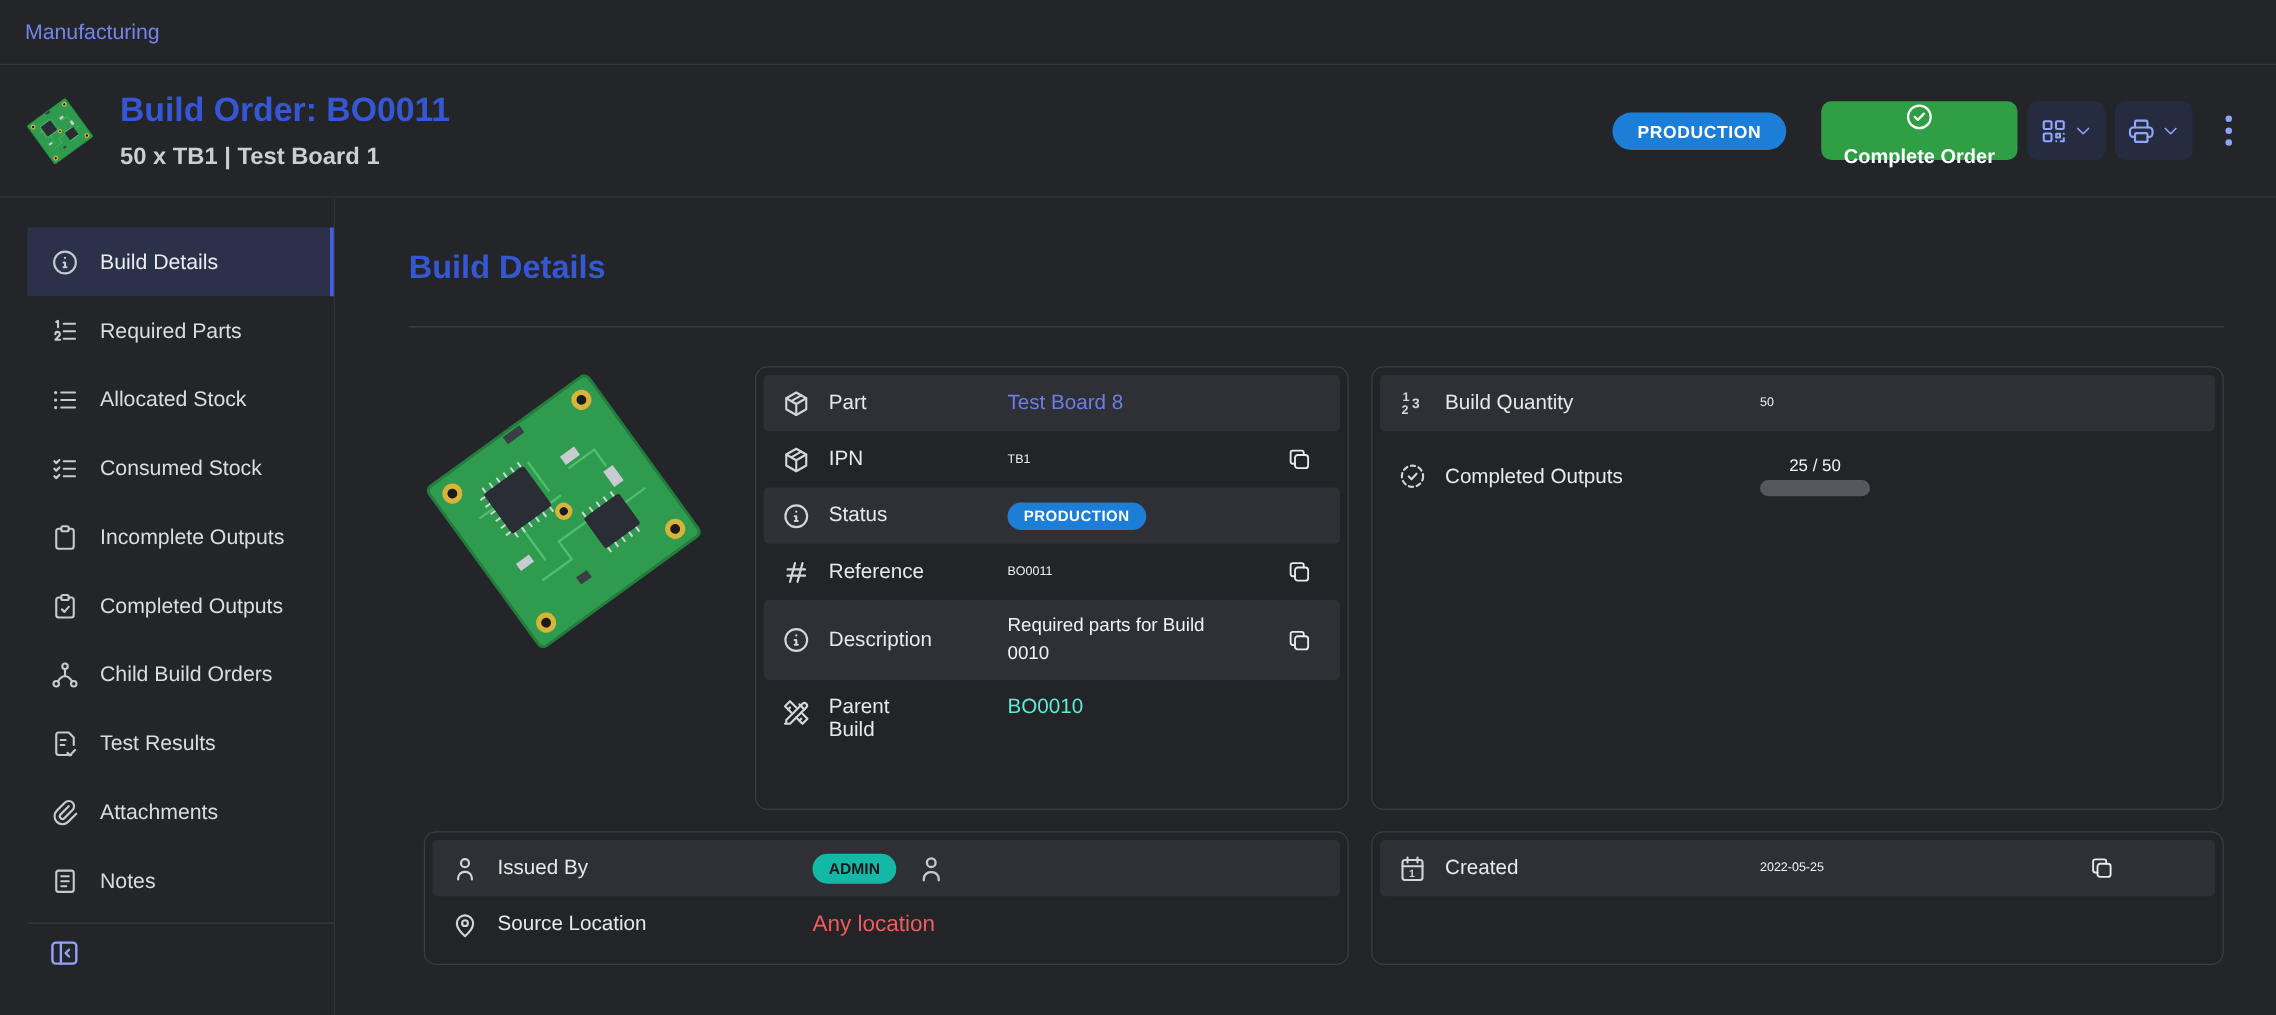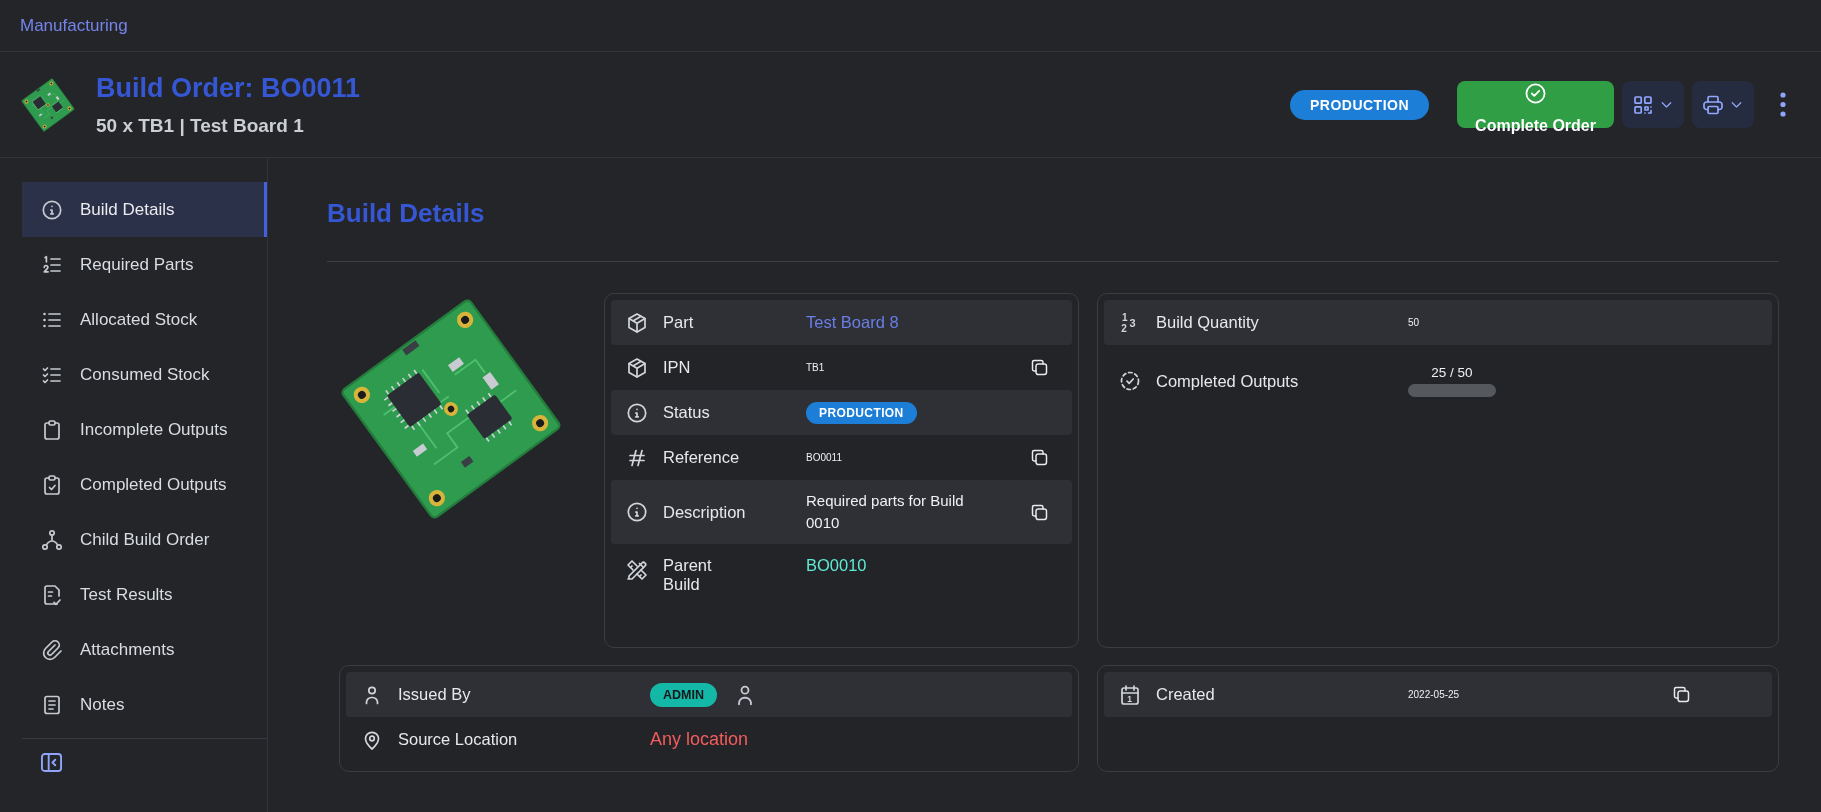--- a/index.html
+++ b/index.html
@@ -255,21 +255,21 @@
     </div>
     <div class="nav-item">
       <span class="nav-ic">
         <svg class="stroke-ic" width="24" height="24" viewBox="0 0 24 24">
             <circle cx="12" cy="5" r="2.2"></circle>
             <circle cx="5" cy="19" r="2.2"></circle>
             <circle cx="19" cy="19" r="2.2"></circle>
             <path d="M12 7.2v5.8M6.3 17.2c1.4-2.6 3.6-4.2 5.7-4.2s4.3 1.6 5.7 4.2"></path>
           </svg>
       </span>
-      <span>Child Build Order</span>
+      <span>Child Build Orders</span>
     </div>
     <div class="nav-item">
       <span class="nav-ic">
         <svg class="stroke-ic" width="24" height="24" viewBox="0 0 24 24">
             <path d="M17 21H7a2 2 0 0 1-2-2V5a2 2 0 0 1 2-2h8l4 4v6"></path>
             <path d="M8.5 9h4M8.5 13h3"></path>
             <path d="M14 19.3l2 2 4-4.3"></path>
           </svg>
       </span>
       <span>Test Results</span>

